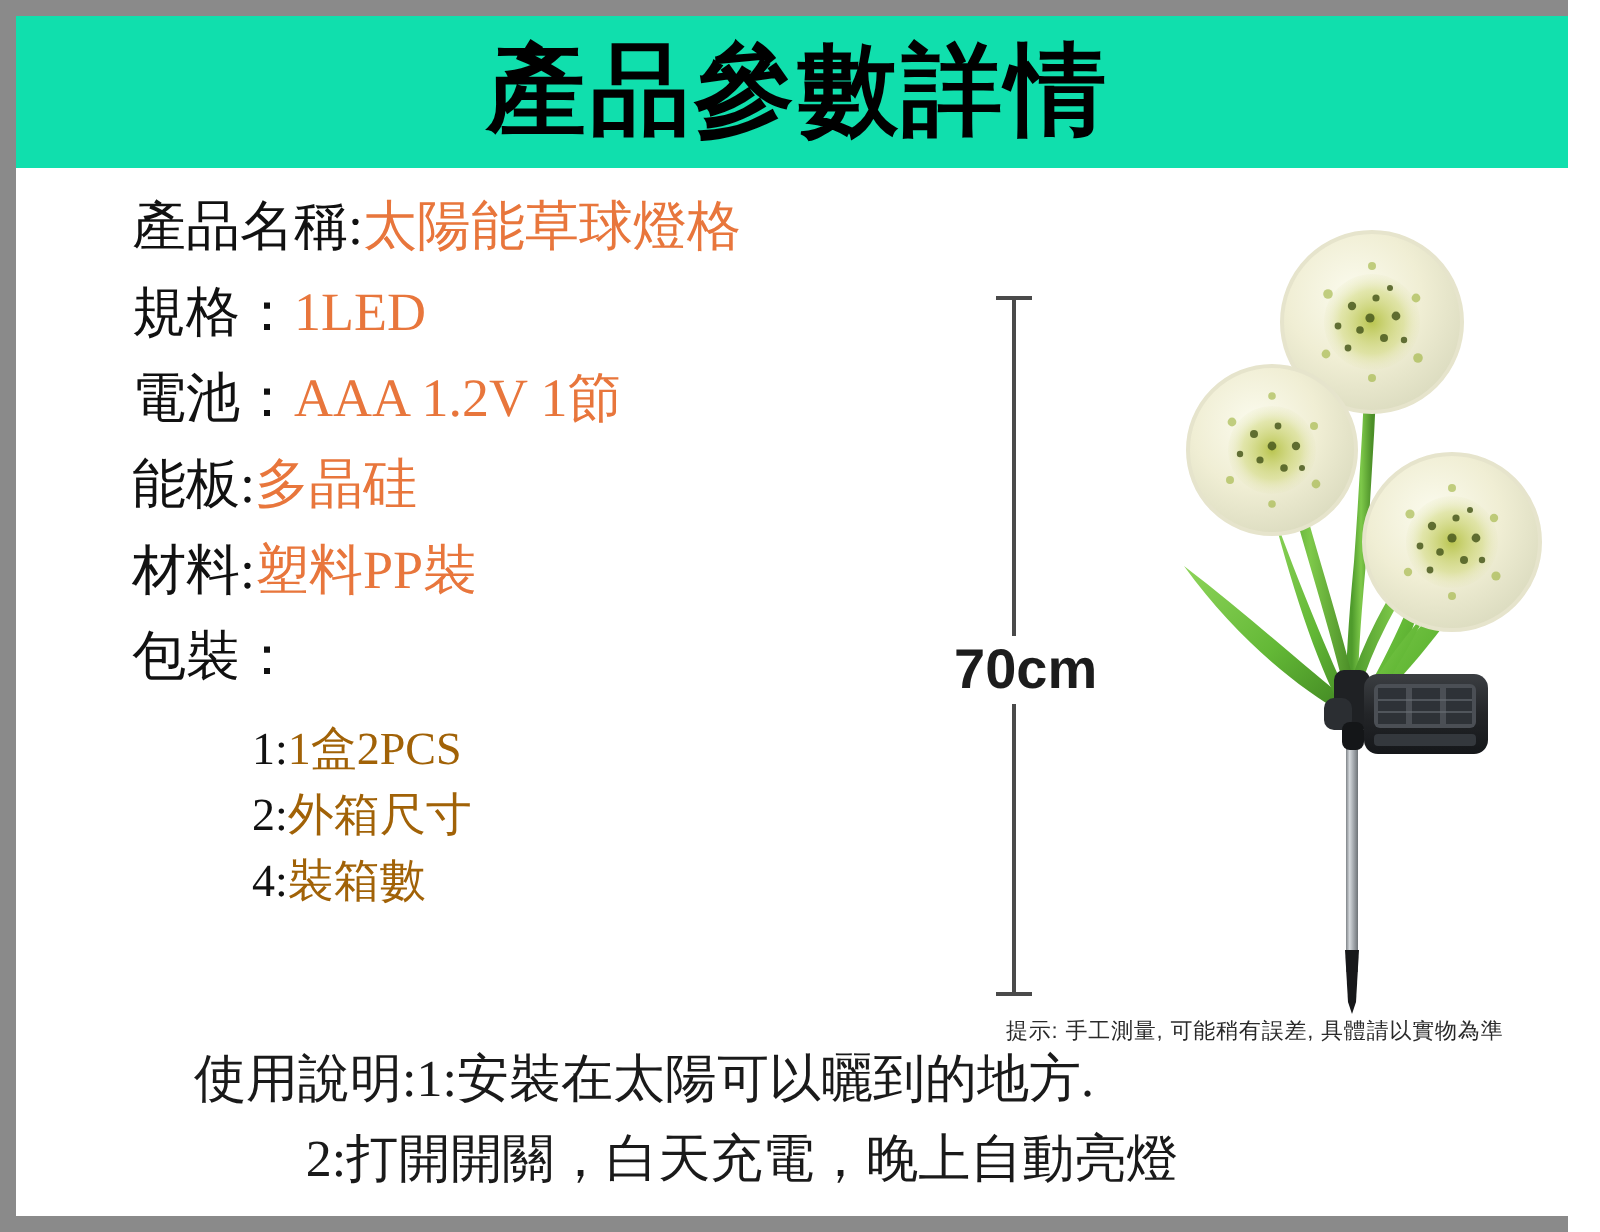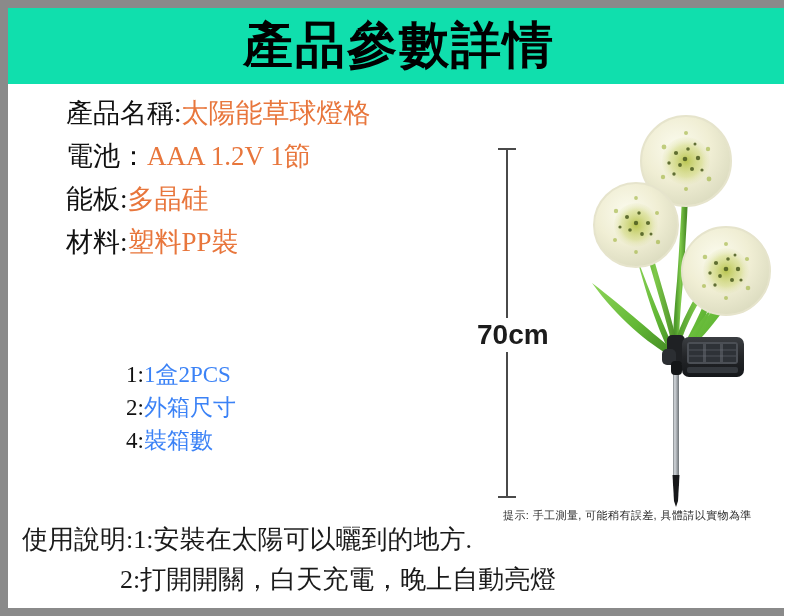--- a/index.html
+++ b/index.html
@@ -88,36 +88,37 @@
     width: 320px;
   }
   .pack-row {
     display: block;
     height: 33px;
     line-height: 33px;
     white-space: nowrap;
     font-size: 23px;
   }
   .pack-num { color: #111111; }
-  .pack-text { color: #3b82f6; }
+  .pack-text { color: #a16207; }
 
   
   #usage {
     position: absolute;
     left: 14px;
     top: 512px;
     width: 600px;
     color: #1a1a1a;
   }
   .usage-row {
     display: block;
     height: 40px;
     line-height: 40px;
     white-space: nowrap;
     font-size: 26px;
+    text-align: center;
   }
   .usage-row.second { padding-left: 98px; }
 
   
   #measure {
     position: absolute;
     left: 498px;
     top: 140px;
     width: 2px;
     height: 350px;
@@ -183,33 +184,39 @@
     <div id="header-band">
       <div id="header-title">產品參數詳情</div>
     </div>
 
     <div id="spec-list">
 
       <div class="spec-row tight">
         <span class="spec-label">產品名稱:</span><span class="spec-value">太陽能草球燈格</span>
       </div>
 
+      <div class="spec-row">
+        <span class="spec-label">規</span><span class="gap"></span><span class="spec-label">格：</span><span class="spec-value">1LED</span>
+      </div>
 
       <div class="spec-row">
         <span class="spec-label">電</span><span class="gap"></span><span class="spec-label">池：</span><span class="spec-value">AAA 1.2V 1節</span>
       </div>
 
       <div class="spec-row">
         <span class="spec-label">能</span><span class="gap"></span><span class="spec-label">板:</span><span class="spec-value">多晶硅</span>
       </div>
 
       <div class="spec-row">
         <span class="spec-label">材</span><span class="gap"></span><span class="spec-label">料:</span><span class="spec-value">塑料PP裝</span>
       </div>
 
+      <div class="spec-row">
+        <span class="spec-label">包</span><span class="gap"></span><span class="spec-label">裝：</span><span class="spec-value"></span>
+      </div>
 
     </div>
 
     <div id="packing-list">
       <div class="pack-row">
         <span class="pack-num">1:</span><span class="pack-text">1盒2PCS</span>
       </div>
       <div class="pack-row">
         <span class="pack-num">2:</span><span class="pack-text">外箱尺寸</span>
       </div>

